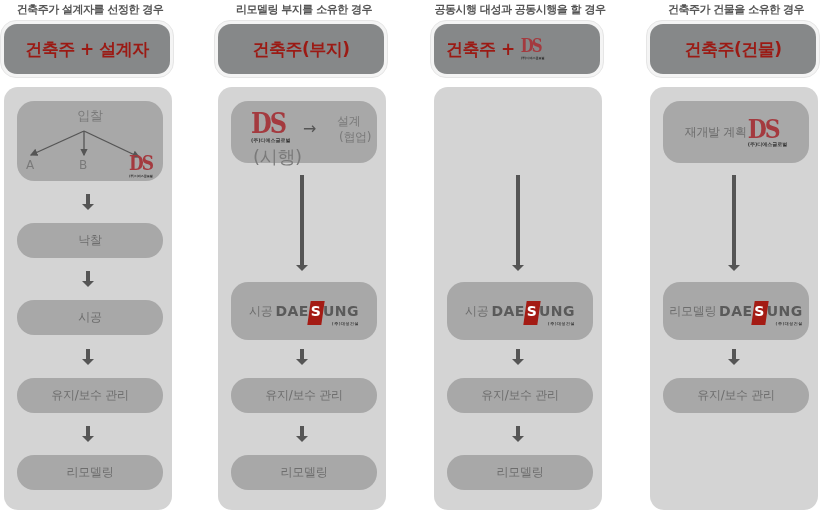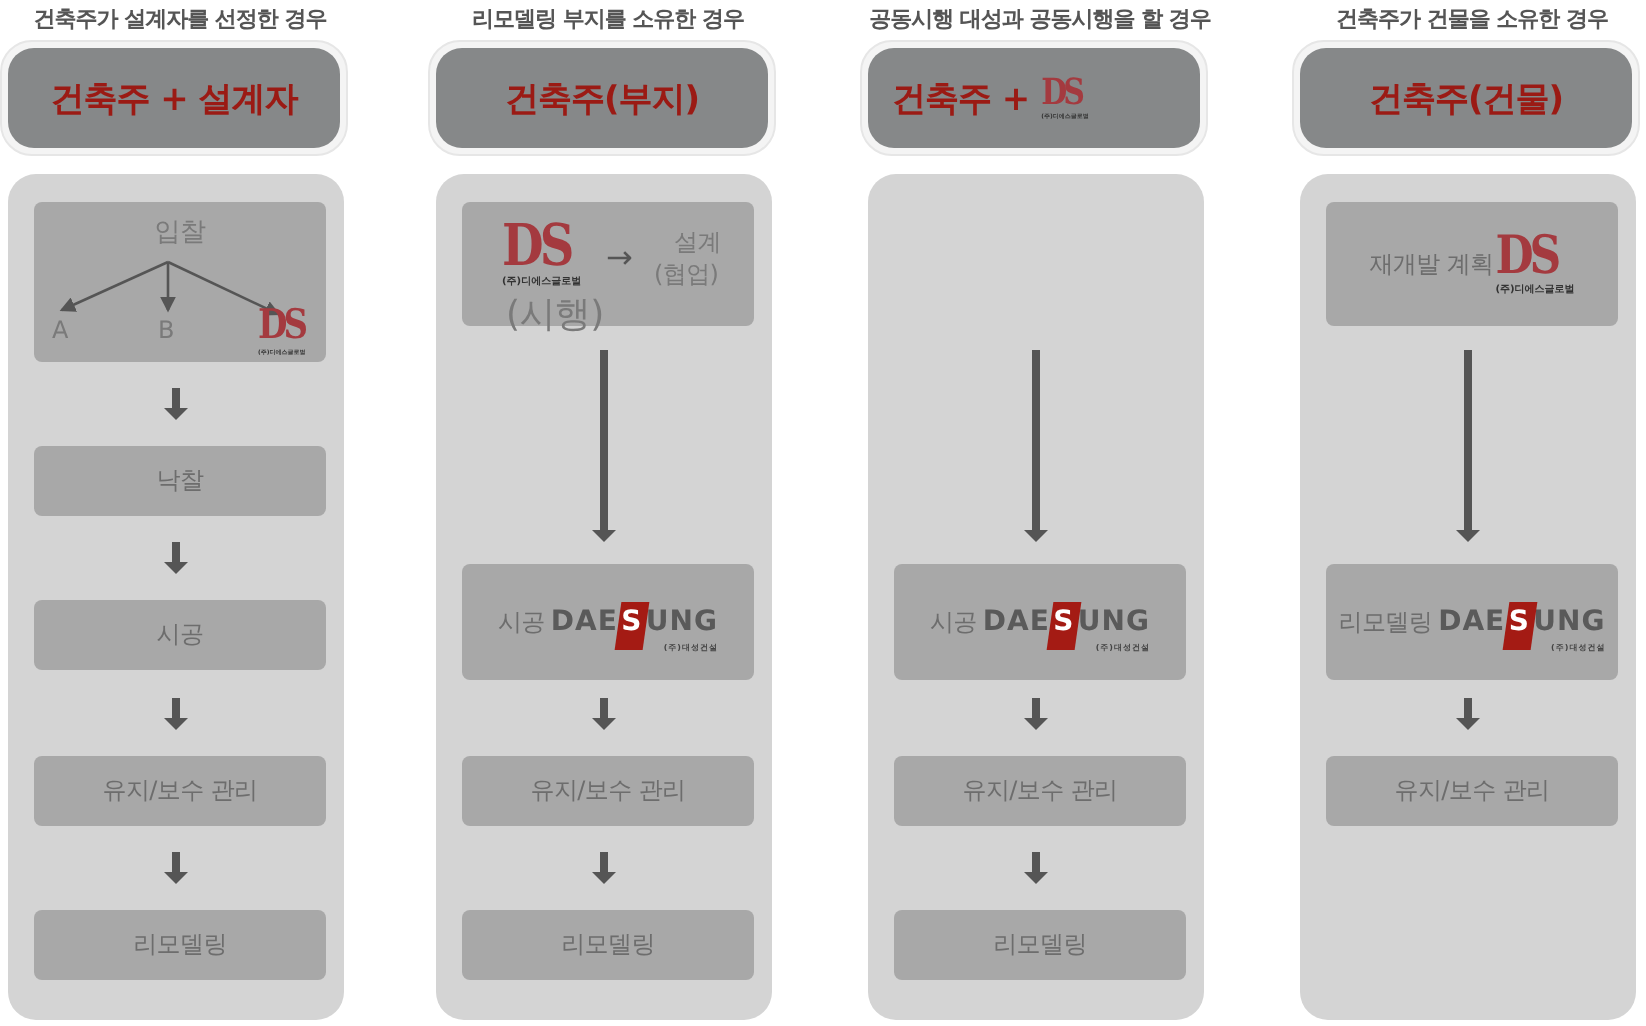--- a/index.html
+++ b/index.html
@@ -10,21 +10,21 @@
   .col-title { position: absolute; top: 2px; left: -14px; width: 200px; text-align: center; font-size: 11px; color: #555; letter-spacing: -0.5px; font-weight: bold; }
 
   .hdr-wrap { position: absolute; top: 20px; left: -4px; width: 174px; height: 58px; border-radius: 16px; background: #f4f4f4; border: 1px solid #e6e6e6; }
   .hdr { position: absolute; top: 3px; left: 3px; right: 3px; bottom: 3px; border-radius: 13px; background: #868889; display: flex; align-items: center; justify-content: center; color: #9b1a14; font-weight: bold; font-size: 17px; letter-spacing: -0.5px; }
   .hdr.two { flex-direction: column; align-items: flex-start; padding-left: 12px; justify-content: center; gap: 1px; }
   .hdr .line { display: flex; align-items: center; gap: 6px; }
   .hdr .partnering { font-size: 11px; letter-spacing: 0; }
 
   .panel { position: absolute; top: 87px; left: 0; width: 168px; height: 423px; border-radius: 14px; background: #d4d4d4; }
 
-  .step { position: absolute; left: 13px; width: 146px; height: 35px; border-radius: 4px; background: #a8a8a8; display: flex; align-items: center; justify-content: center; color: #6d6d6d; font-size: 12px; letter-spacing: -0.3px; }
+  .step { position: absolute; left: 13px; width: 146px; height: 35px; border-radius: 17px; background: #a8a8a8; display: flex; align-items: center; justify-content: center; color: #6d6d6d; font-size: 12px; letter-spacing: -0.3px; }
   .step.big { flex-direction: row; gap: 3px; }
 
   .arrow { position: absolute; left: 50%; transform: translateX(-50%); width: 14px; display: flex; flex-direction: column; align-items: center; }
   .arrow .shaft { width: 4px; background: #555; }
   .arrow .head { width: 0; height: 0; border-left: 6px solid transparent; border-right: 6px solid transparent; border-top: 6px solid #555; }
 
   
   .ds { display: inline-flex; flex-direction: column; align-items: flex-start; }
   .ds .mark { font-family: "DejaVu Serif", serif; font-weight: bold; color: #a43a3f; letter-spacing: -2px; line-height: 1; transform: scaleY(1.2); }
   .ds .sub { font-size: 5px; color: #333; font-weight: bold; margin-top: 2px; letter-spacing: 0; }
@@ -95,21 +95,21 @@
   </div>
   <div class="panel">
     <div class="step" style="top:14px; height:62px; display:block;">
       <div class="ds" style="position:absolute; top:10px; left:20px;">
         <span class="mark" style="font-size:24px;">DS</span>
         <span class="sub">(주)디에스글로벌</span>
       </div>
       <div class="tree-text" style="top:44px; left:22px; font-size:18px;">(시행)</div>
       <div class="tree-text" style="top:18px; left:72px; font-size:16px; color:#555;">→</div>
       <div class="tree-text" style="top:12px; left:106px;">설계</div>
-      <div class="tree-text" style="top:28px; left:96px;">(협업)</div>
+      <div class="tree-text" style="top:28px; left:108px;">(협업)</div>
     </div>
     <div class="arrow" style="top:88px;">
         <div class="shaft" style="height:90px;"></div>
         <div class="head"></div>
       </div>
     <div class="step big" style="top:195px; height:58px;">
       <span>시공</span>
       <div class="daesung">
         <span>DAE</span>
           <span class="s">S</span>

